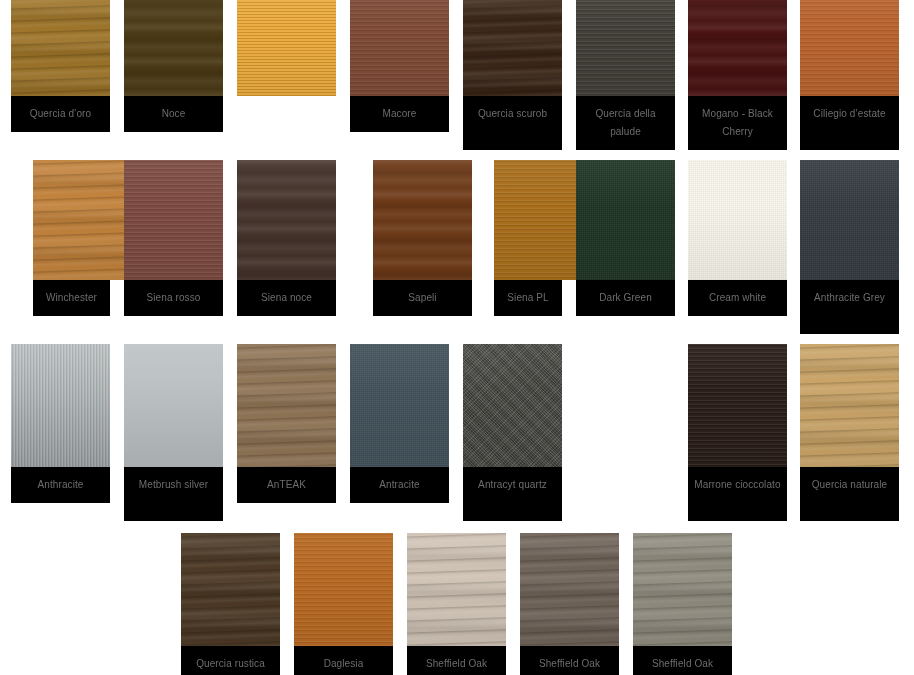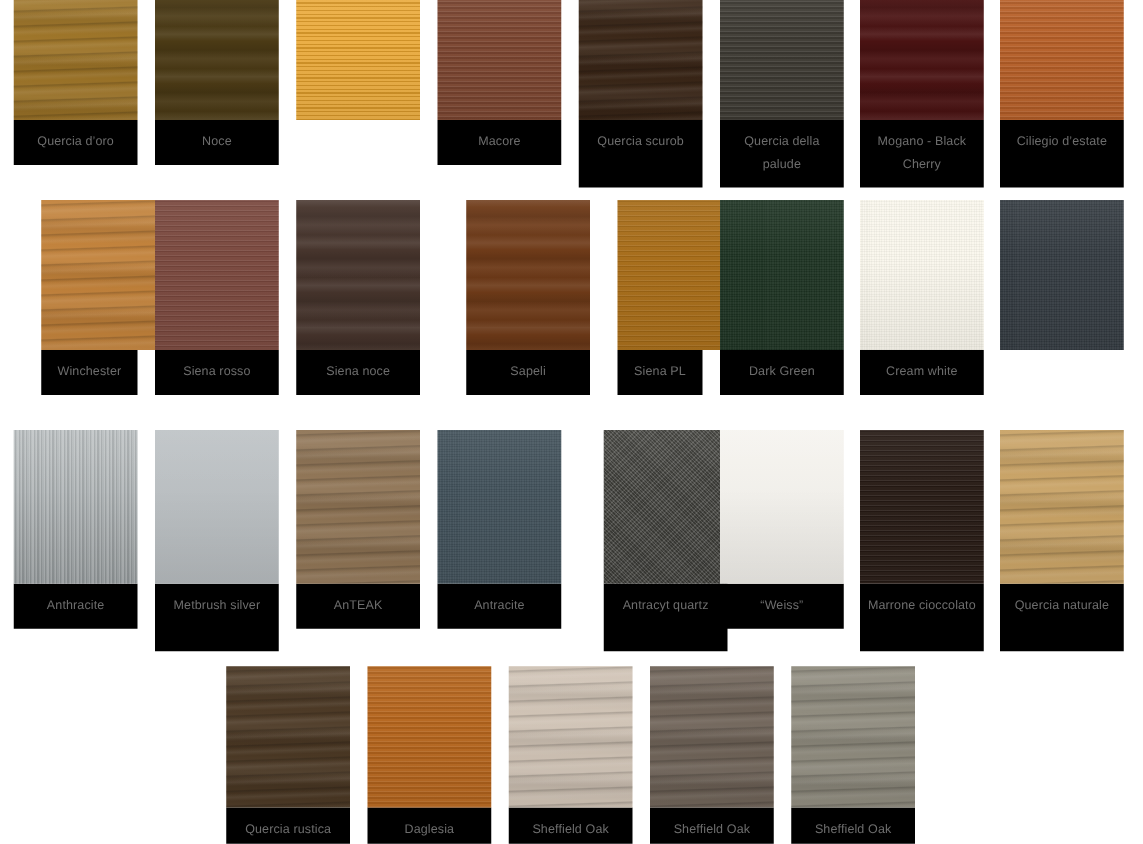--- a/index.html
+++ b/index.html
@@ -207,44 +207,41 @@
     <div class="swatch-card" style="left: 576px; top: 160px;">
       <div class="swatch-sample tex-matte" style="background-color: rgb(29, 51, 34); height: 120px;"></div>
       <div class="swatch-label">Dark Green</div>
     </div>
     <div class="swatch-card" style="left: 688px; top: 160px;">
       <div class="swatch-sample tex-matte" style="background-color: rgb(250, 247, 236); height: 120px;"></div>
       <div class="swatch-label">Cream white</div>
     </div>
     <div class="swatch-card two-line" style="left: 800px; top: 160px;">
       <div class="swatch-sample tex-matte" style="background-color: rgb(51, 58, 64); height: 120px;"></div>
+      <div class="swatch-label">Anthracite Grey</div>
     </div>
     <div class="swatch-card" style="left: 11px; top: 344px;">
       <div class="swatch-sample tex-brushed" style="background-color: rgb(169, 175, 177); height: 123px;"></div>
       <div class="swatch-label">Anthracite</div>
     </div>
     <div class="swatch-card two-line" style="left: 124px; top: 344px;">
       <div class="swatch-sample tex-smooth" style="background-color: rgb(188, 193, 196); height: 123px;"></div>
       <div class="swatch-label">Metbrush silver</div>
     </div>
     <div class="swatch-card" style="left: 237px; top: 344px;">
       <div class="swatch-sample tex-streak" style="background-color: rgb(142, 115, 84); height: 123px;"></div>
       <div class="swatch-label">AnTEAK</div>
     </div>
     <div class="swatch-card" style="left: 350px; top: 344px;">
       <div class="swatch-sample tex-matte" style="background-color: rgb(65, 81, 90); height: 123px;"></div>
       <div class="swatch-label">Antracite</div>
     </div>
-    <div class="swatch-card two-line" style="left: 463px; top: 344px; margin-left: 20px;">
+    <div class="swatch-card two-line" style="left: 463px; top: 344px;">
       <div class="swatch-sample tex-speckle" style="background-color: rgb(70, 70, 65); height: 123px;"></div>
       <div class="swatch-label">Antracyt quartz</div>
-    </div>
-    <div class="swatch-card" style="left: 576px; top: 344px;">
-      <div class="swatch-sample tex-smooth" style="background-color: rgb(246, 244, 239); height: 123px;"></div>
-      <div class="swatch-label">“Weiss”</div>
     </div>
     <div class="swatch-card two-line" style="left: 688px; top: 344px;">
       <div class="swatch-sample tex-grain-fine" style="background-color: rgb(37, 25, 19); height: 123px;"></div>
       <div class="swatch-label">Marrone cioccolato</div>
     </div>
     <div class="swatch-card two-line" style="left: 800px; top: 344px;">
       <div class="swatch-sample tex-streak" style="background-color: rgb(200, 162, 101); height: 123px;"></div>
       <div class="swatch-label">Quercia naturale</div>
     </div>
     <div class="swatch-card two-line" style="left: 181px; top: 533px;">

